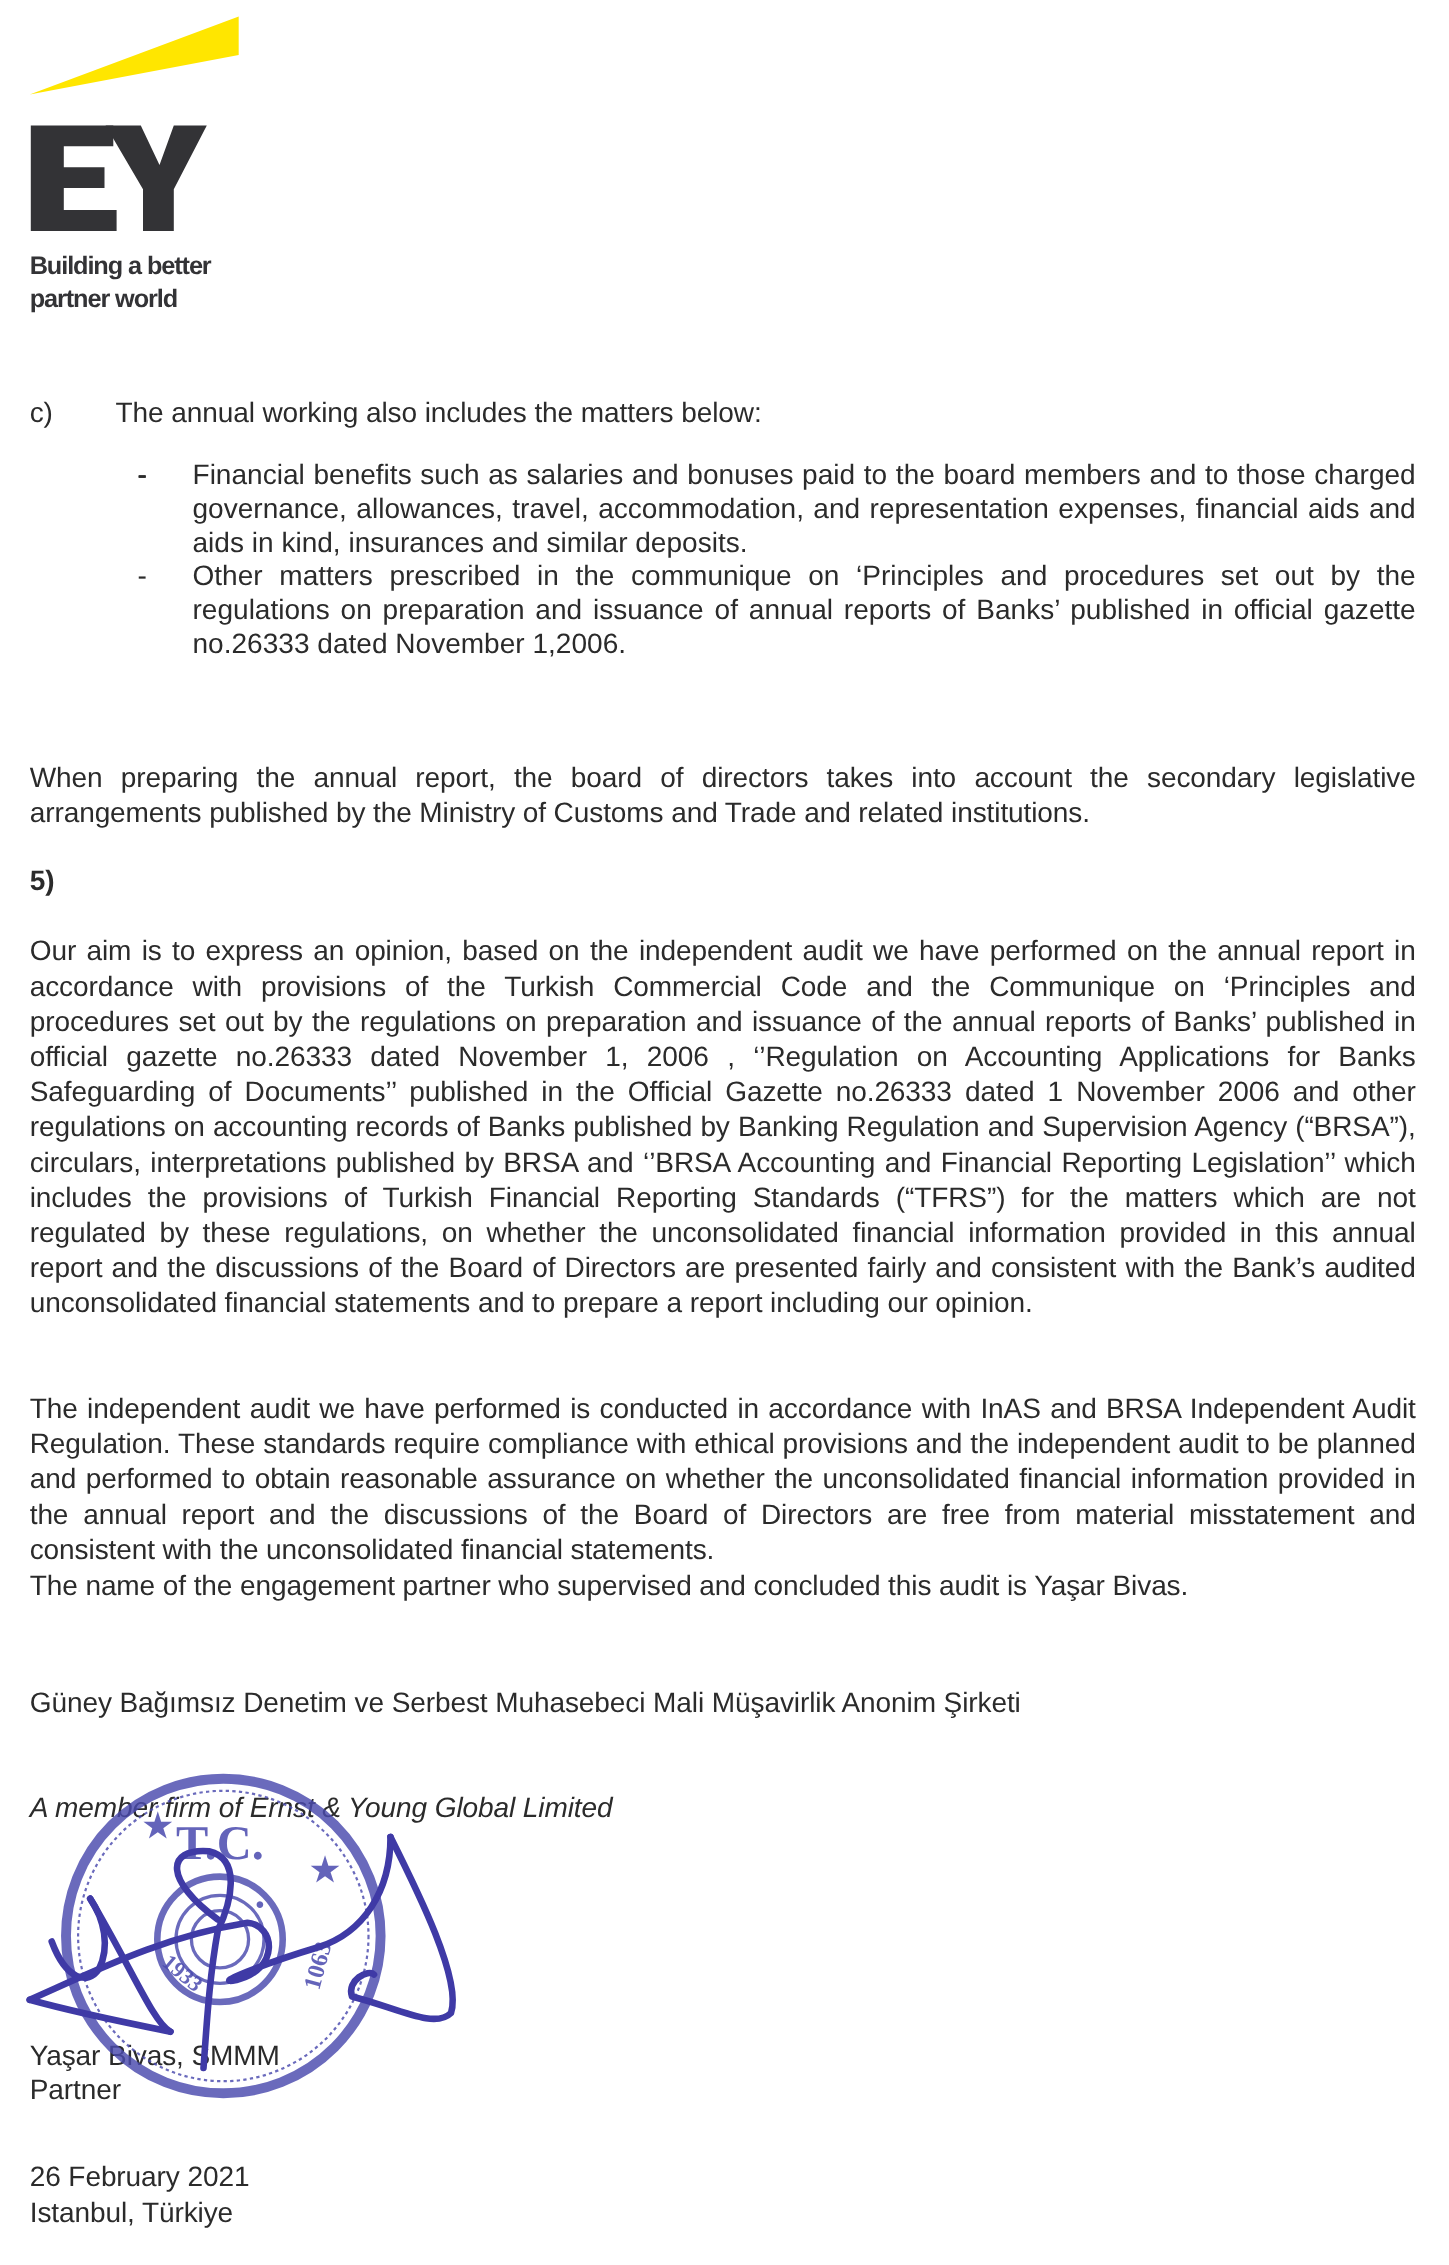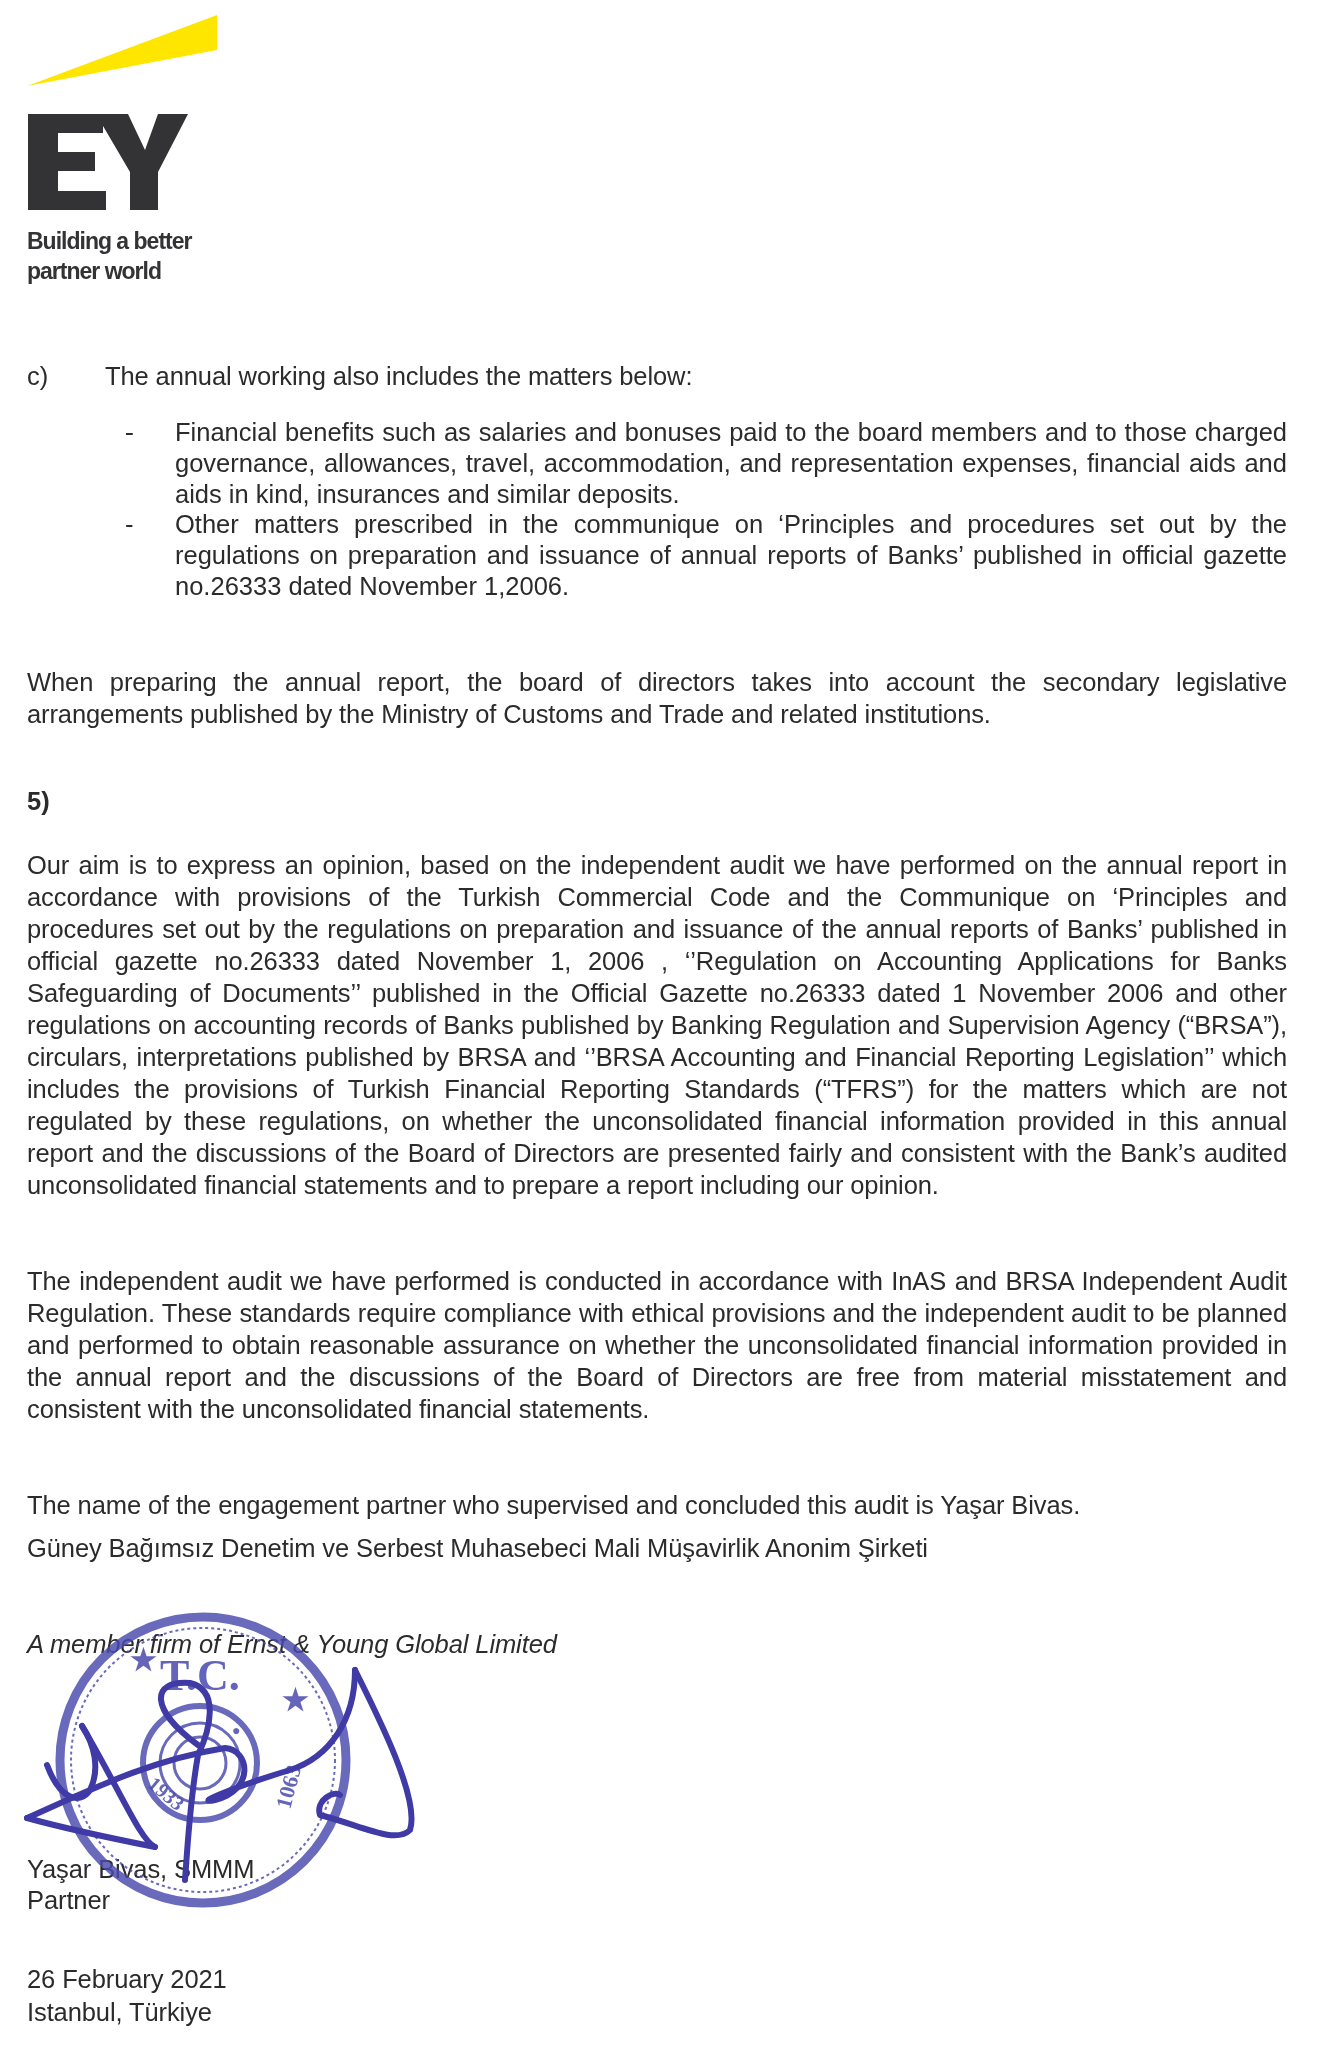--- a/index.html
+++ b/index.html
@@ -52,29 +52,29 @@
   <li>
     <span class="dash">-</span>
     <span>Financial benefits such as salaries and bonuses paid to the board members and to those charged governance, allowances, travel, accommodation, and representation expenses, financial aids and aids in kind, insurances and similar deposits.</span>
   </li>
   <li>
     <span class="dash">-</span>
     <span>Other matters prescribed in the communique on ‘Principles and procedures set out by the regulations on preparation and issuance of annual reports of Banks’ published in official gazette no.26333 dated November 1,2006.</span>
   </li>
 </ul>
 
-<p class="abs body-text para just" style="top:666px; margin:0;">When preparing the annual report, the board of directors takes into account the secondary legislative arrangements published by the Ministry of Customs and Trade and related institutions.</p>
+<p class="abs body-text para just" style="top:691px; margin:0;">When preparing the annual report, the board of directors takes into account the secondary legislative arrangements published by the Ministry of Customs and Trade and related institutions.</p>
 
 <div class="abs heading" style="left:0; width:1317px; height:32px;">
   <span class="num">5)</span>
 </div>
 
 <p class="abs body-text para just" style="top:849px; margin:0;">Our aim is to express an opinion, based on the independent audit we have performed on the annual report in accordance with provisions of the Turkish Commercial Code and the Communique on ‘Principles and procedures set out by the regulations on preparation and issuance of the annual reports of Banks’ published in official gazette no.26333 dated November 1, 2006 , ‘’Regulation on Accounting Applications for Banks Safeguarding of Documents’’ published in the Official Gazette no.26333 dated 1 November 2006 and other regulations on accounting records of Banks published by Banking Regulation and Supervision Agency (“BRSA”), circulars, interpretations published by BRSA and ‘’BRSA Accounting and Financial Reporting Legislation’’ which includes the provisions of Turkish Financial Reporting Standards (“TFRS”) for the matters which are not regulated by these regulations, on whether the unconsolidated financial information  provided in this annual report and the discussions of the Board of Directors are presented fairly and consistent with the Bank’s audited unconsolidated financial statements and to prepare a report including our opinion.</p>
 <p class="abs body-text para just" style="top:1265px; margin:0;">The independent audit we have performed is conducted in accordance with InAS and BRSA Independent Audit Regulation. These standards require compliance with ethical provisions and the independent audit to be planned and performed to obtain reasonable assurance on whether the unconsolidated financial information provided in the annual report and the discussions of the Board of Directors are free from material misstatement and consistent with the unconsolidated financial statements.</p>
-<p class="abs body-text para" style="top:1489px; margin:0;">The name of the engagement partner who supervised and concluded this audit is Yaşar Bivas.</p>
+<p class="abs body-text para" style="top:1426px; margin:0;">The name of the engagement partner who supervised and concluded this audit is Yaşar Bivas.</p>
 
 <div class="abs body-text sig-text" style="top:1532px;">Güney Bağımsız Denetim ve Serbest Muhasebeci Mali Müşavirlik Anonim Şirketi</div>
 <div class="abs body-text sig-text italic" style="top:1628px;">A member firm of Ernst &amp; Young Global Limited</div>
 <div class="abs body-text sig-text" style="top:1853px;">Yaşar Bivas, SMMM</div>
 <div class="abs body-text sig-text" style="top:1884px;">Partner</div>
 
 <svg class="abs stamp-layer" viewBox="0 1590 460 340" width="460" height="340">
   <g opacity="0.82" fill="none" stroke="#4a4aae">
     <circle cx="203" cy="1760" r="143" stroke-width="9"></circle>
     <circle cx="203" cy="1760" r="132" stroke-width="2" stroke-dasharray="3 3"></circle>

